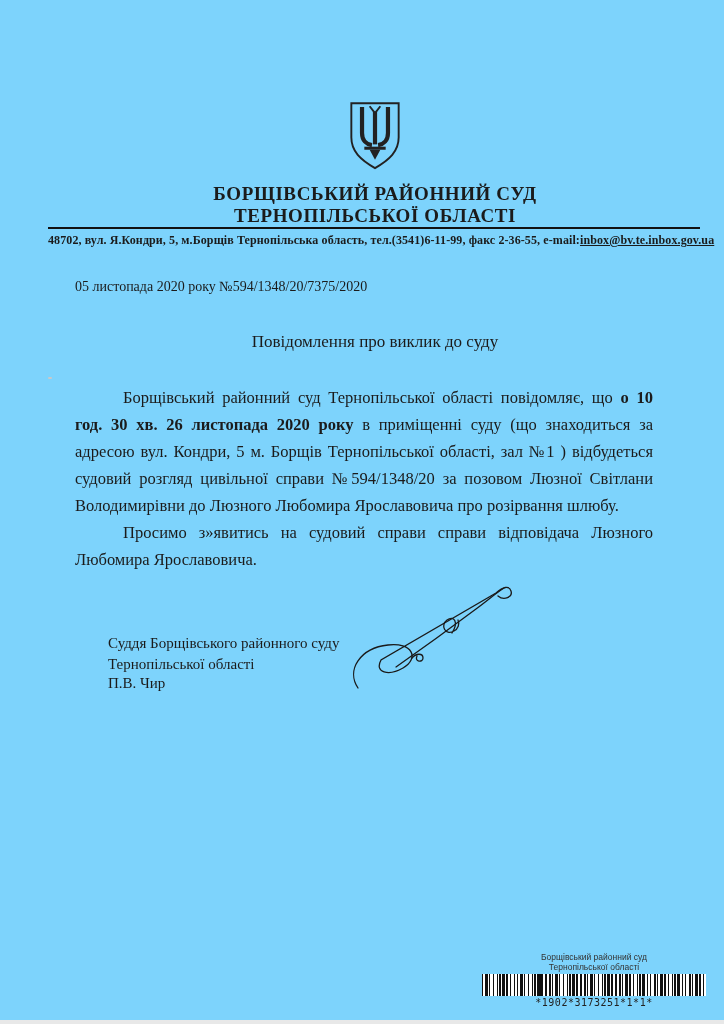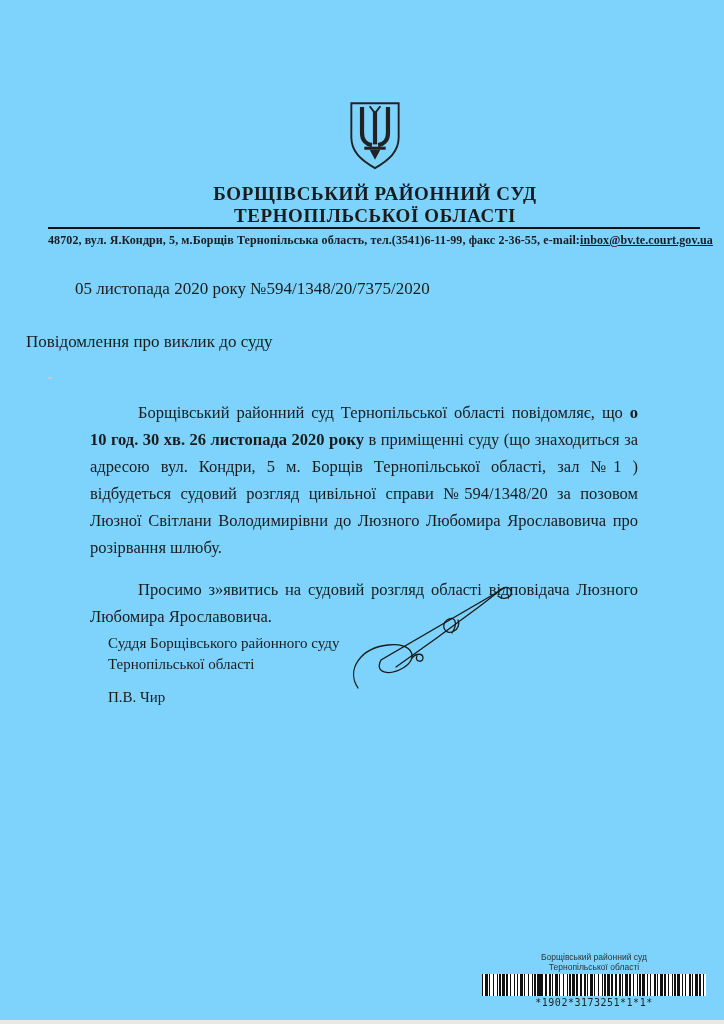--- a/index.html
+++ b/index.html
@@ -21,37 +21,37 @@
 
   
   .head-rule { position:absolute; left:48px; right:24px; top:227px; height:2px; background:#111; }
   .contact-line {
     position:absolute; left:48px; right:24px; top:233px;
     font-size:12px; font-weight:bold; letter-spacing:0.1px; white-space:nowrap;
   }
   .contact-line .email { text-decoration:underline; }
 
   
-  .date-line { position:absolute; left:75px; top:279px; font-size:17px; }
+  .date-line { position:absolute; left:75px; top:279px; font-size:14px; }
 
   
-  .doc-title { position:absolute; left:26px; right:0; top:332px; text-align:left; font-size:17px; }
+  .doc-title { position:absolute; left:26px; right:0; top:332px; text-align:center; font-size:17px; }
 
   
   .doc-body {
     position:absolute; left:75px; right:71px; top:384px;
     font-size:16.5px; line-height:27px; text-align:justify;
   }
-  .doc-body p { margin:15px; text-indent:48px; }
+  .doc-body p { margin:0; text-indent:48px; }
   .doc-body .b { font-weight:bold; }
 
   
   .sig-row { position:absolute; left:108px; right:70px; top:633px; display:flex; justify-content:flex-start;flex-direction:column; }
   .sig-title { font-size:15px; line-height:21px; }
-  .sig-name { font-size:15px; margin-top:14px; white-space:nowrap; }
+  .sig-name { font-size:15px; white-space:nowrap; }
   .sig-scrawl { position:absolute; left:346px; top:570px; }
 
   
   .barcode-block { position:absolute; left:478px; top:952px; width:232px; text-align:center; }
   .barcode-label { font-family:"Liberation Sans", sans-serif; font-size:8.5px; line-height:10px; color:#333; }
   .barcode-bars {
     height:22px; margin:2px 4px 1px 4px;
     background:repeating-linear-gradient(90deg,
       #111 0 1.5px, #fff 1.5px 3px,
       #111 3px 6px, #fff 6px 7px,
@@ -78,29 +78,29 @@
       <path d="M31,7 L38,16 L45,7" fill="none" stroke="#222" stroke-width="2.5"></path>
       <path d="M24,62 H52" fill="none" stroke="#222" stroke-width="4"></path>
       <path d="M31,64 L38,77 L45,64 Z" fill="#222"></path>
     </svg>
     <div class="court-name">БОРЩІВСЬКИЙ РАЙОННИЙ СУД</div>
     <div class="court-name">ТЕРНОПІЛЬСЬКОЇ ОБЛАСТІ</div>
   </div>
 
   <div class="head-rule"></div>
 
-  <div class="contact-line"><span>48702, вул. Я.Кондри, 5,  м.Борщів Тернопільська область, тел.(3541)6-11-99, факс 2-36-55, e-mail:</span><span class="email">inbox@bv.te.court.gov.ua</span></div>
+  <div class="contact-line"><span>48702, вул. Я.Кондри, 5,  м.Борщів Тернопільська область, тел.(3541)6-11-99, факс 2-36-55, e-mail:</span><span class="email">inbox@bv.te.inbox.gov.ua</span></div>
 
   <div class="date-line">05 листопада 2020 року №594/1348/20/7375/2020</div>
 
   <div class="doc-title">Повідомлення про виклик до суду</div>
 
   <div class="doc-body">
     <p><span>Борщівський районний суд  Тернопільської області  повідомляє, що </span><span class="b">о 10 год. 30 хв. 26 листопада  2020 року</span><span>  в приміщенні суду (що знаходиться за адресою вул. Кондри, 5 м. Борщів Тернопільської області, зал №1 ) відбудеться судовий розгляд цивільної справи  №594/1348/20 за позовом Люзної Світлани Володимирівни до Люзного Любомира Ярославовича про розірвання шлюбу.</span></p>
-    <p>Просимо з»явитись  на судовий  розгляд області відповідача Люзного Любомира Ярославовича.</p>
+    <p>Просимо з»явитись  на судовий  справи справи відповідача Люзного Любомира Ярославовича.</p>
   </div>
 
   <div class="sig-row">
     <div class="sig-title">
       <div>Суддя Борщівського районного суду</div>
       <div>Тернопільської області</div>
     </div>
     <div class="sig-name">П.В. Чир</div>
   </div>
 

